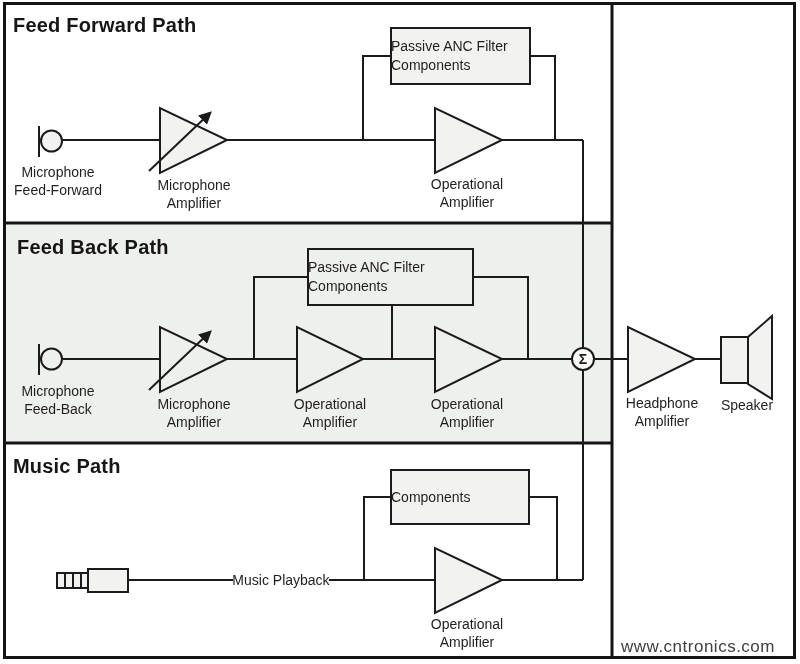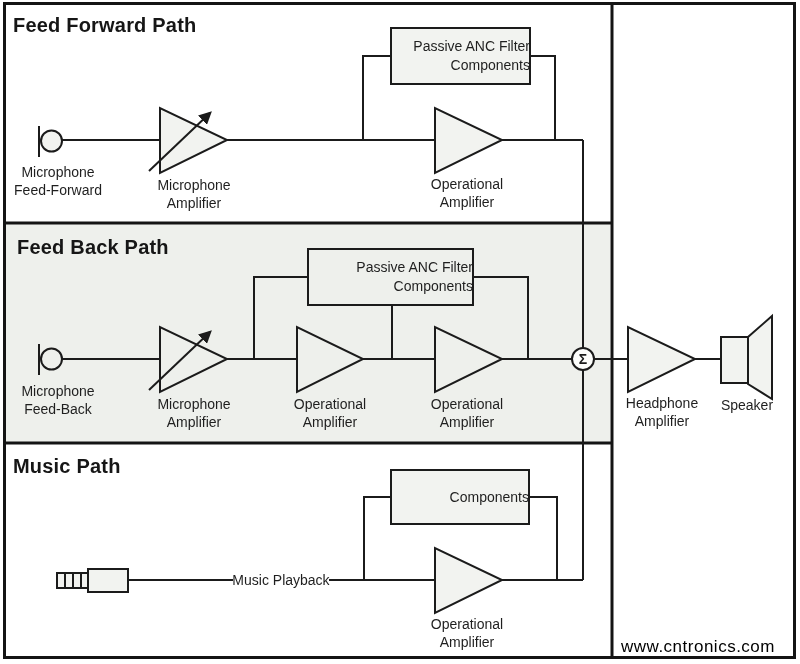--- a/index.html
+++ b/index.html
@@ -9,34 +9,34 @@
     overflow:hidden;
   }
   #diagram-svg{position:absolute;left:0;top:0;}
   .lbl{
     position:absolute;font-size:14px;line-height:18px;text-align:center;
     transform:translateX(-50%);white-space:nowrap;color:#1f1f1f;
   }
   .lbl span{display:block;}
   .boxlbl{
     position:absolute;display:flex;flex-direction:column;justify-content:center;
-    align-items:flex-end;font-size:14px;line-height:19px;text-align:center;color:#1f1f1f;
+    align-items:flex-start;font-size:14px;line-height:19px;text-align:center;color:#1f1f1f;
   }
   .title{
     position:absolute;font-size:20px;font-weight:600;letter-spacing:0.2px;
     color:#161616;white-space:nowrap;
   }
   .sum{
     position:absolute;left:572px;top:348px;width:22px;height:22px;
     display:flex;align-items:center;justify-content:center;
     font-size:14px;font-weight:600;color:#1b1b1b;
   }
   .watermark{
     position:absolute;left:698px;top:637px;transform:translateX(-50%);
-    font-size:17px;letter-spacing:0.5px;color:#000000;white-space:nowrap;
+    font-size:17px;letter-spacing:0.5px;color:#404040;white-space:nowrap;
   }
 </style>
 </head>
 <body>
 
 <div id="stage">
 
 <svg id="diagram-svg" width="800" height="664" viewBox="0 0 800 664">
   <defs>
     <marker id="ah" viewBox="0 0 10 10" refX="8" refY="5" markerWidth="6.5" markerHeight="6.5" orient="auto-start-reverse">

